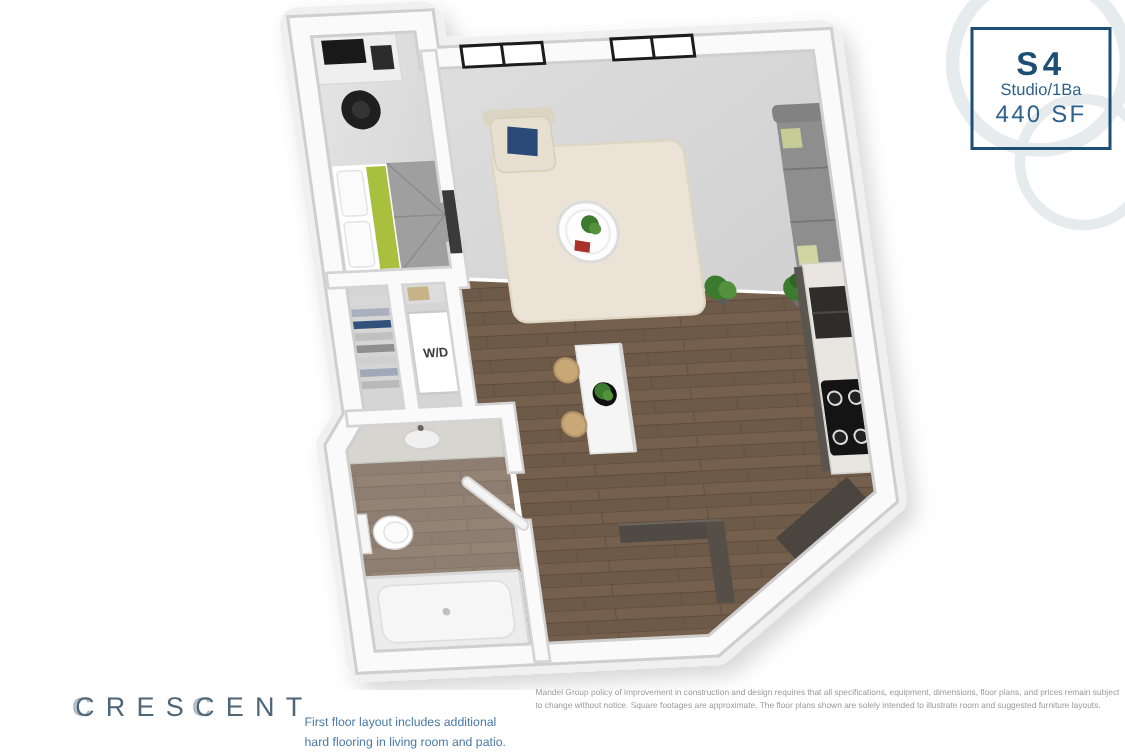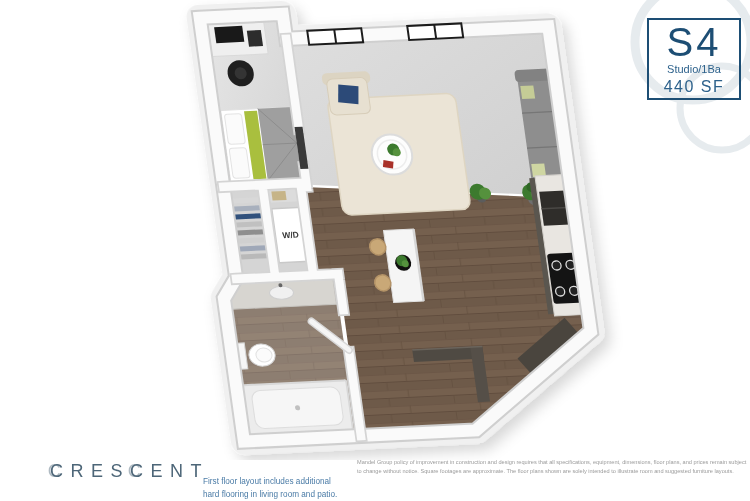--- a/index.html
+++ b/index.html
@@ -15,21 +15,21 @@
     width:750px;height:501px;position:relative;overflow:hidden;
     background:#ffffff;font-family:"Liberation Sans",sans-serif;
   }
   .plan-wrap{position:absolute;left:0;top:0;width:750px;height:460px}
   .unit-box{
     position:absolute;top:18px;right:9px;width:94px;height:82px;
     border:2.5px solid var(--accent);
     display:flex;flex-direction:column;align-items:center;justify-content:center;
     background:transparent;z-index:3;
   }
-  .unit-code{font-size:40px;font-weight:normal;color:var(--accent);letter-spacing:3px;line-height:1.05}
+  .unit-code{font-size:22px;font-weight:bold;color:var(--accent);letter-spacing:3px;line-height:1.05}
   .unit-type{font-size:11px;color:var(--accent-light);line-height:1.25}
   .unit-area{font-size:16px;color:var(--accent-light);letter-spacing:1.5px;line-height:1.25}
   .logo{
     position:absolute;left:28px;top:461px;
     font-size:18px;letter-spacing:7.5px;color:var(--logo);font-weight:400;
     white-space:nowrap;
     padding-left:22px;
   }
   .logo .logo-c{text-shadow:-2.2px 0 0 rgba(77,102,120,.45)}
   .note{

